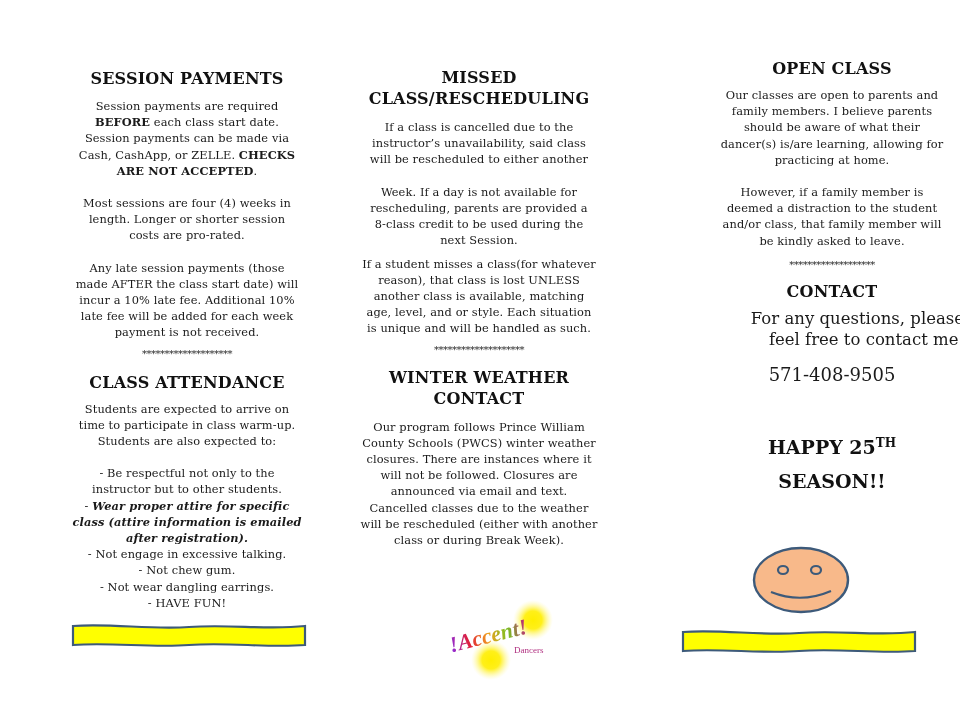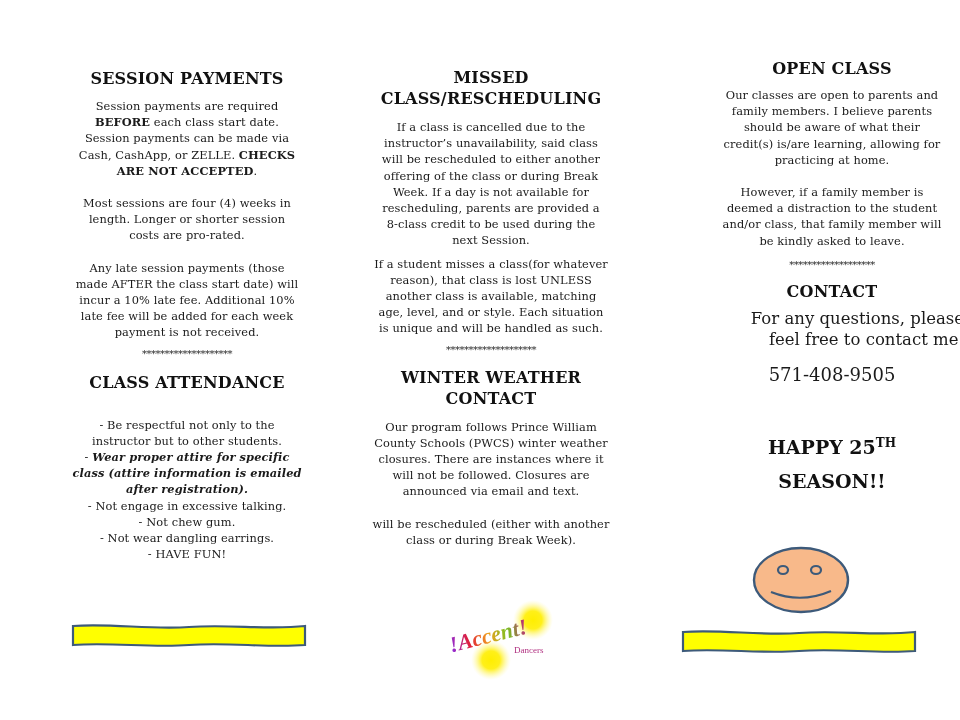--- a/index.html
+++ b/index.html
@@ -42,21 +42,21 @@
       letter-spacing: -0.5px;
       color: #222;
       margin: 0;
     }
     .banner {
       position: absolute;
     }
     
     #col1 { left: 62px; width: 250px; }
     
-    #col2 { left: 360px; width: 262px; }
+    #col2 { left: 348px; width: 262px; }
     
     #col3 { left: 700px; width: 264px; }
 
     .contact-text {
       font-size: 16.5px;
       line-height: 21px;
       margin: 0;
       color: #1a1a1a;
       font-family: "DejaVu Serif", "Liberation Serif", serif;
       text-align: right;
@@ -115,20 +115,25 @@
     <span>made AFTER the class start date) will</span><br>
     <span>incur a 10% late fee.  Additional 10%</span><br>
     <span>late fee will be added for each week</span><br>
     <span>payment is not received.</span>
   </p>
   <div style="height:7px"></div>
   <p class="stars">********************</p>
   <div style="height:12px"></div>
   <h2 class="heading">CLASS ATTENDANCE</h2>
   <div style="height:8px"></div>
+  <p class="para">
+    <span>Students are expected to arrive on</span><br>
+    <span>time to participate in class warm-up.</span><br>
+    <span>Students are also expected to:</span>
+  </p>
   <div style="height:16px"></div>
   <p class="para">
     <span>- Be respectful not only to the</span><br>
     <span>instructor but to other students.</span><br>
     <span>- </span><b><i>Wear proper attire for specific</i></b><br>
     <b><i>class (attire information is emailed</i></b><br>
     <b><i>after registration).</i></b><br>
     <span>- Not engage in excessive talking.</span><br>
     <span>- Not chew gum.</span><br>
     <span>- Not wear dangling earrings.</span><br>
@@ -144,21 +149,21 @@
   <div style="height:67px"></div>
   <h2 class="heading">
     <span>MISSED</span><br>
     <span>CLASS/RESCHEDULING</span>
   </h2>
   <div style="height:10px"></div>
   <p class="para">
     <span>If a class is cancelled due to the</span><br>
     <span>instructor’s unavailability, said class</span><br>
     <span>will be rescheduled to either another</span><br>
-    <span>offering of the class or during Break</span><br>
+    <br>
     <span>Week.  If a day is not available for</span><br>
     <span>rescheduling, parents are provided a</span><br>
     <span>8-class credit to be used during the</span><br>
     <span>next Session.</span>
   </p>
   <div style="height:7px"></div>
   <p class="para">
     <span>If a student misses a class(for whatever</span><br>
     <span>reason), that class is lost UNLESS</span><br>
     <span>another class is available, matching</span><br>
@@ -172,21 +177,21 @@
     <span>WINTER WEATHER</span><br>
     <span>CONTACT</span>
   </h2>
   <div style="height:10px"></div>
   <p class="para">
     <span>Our program follows Prince William</span><br>
     <span>County Schools (PWCS) winter weather</span><br>
     <span>closures.  There are instances where it</span><br>
     <span>will not be followed.  Closures are</span><br>
     <span>announced via email and text.</span><br>
-    <br>
+    <span>Cancelled classes due to the weather</span><br>
     <span>will be rescheduled (either with another</span><br>
     <span>class or during Break Week).</span>
   </p>
 </div>
 
 <svg style="position:absolute; left:440px; top:595px;" width="120" height="90" viewBox="0 0 120 90">
   <defs>
     <linearGradient id="rainbow" x1="0" y1="0" x2="1" y2="0">
       <stop offset="0" stop-color="#8a2be2"></stop>
       <stop offset="0.25" stop-color="#e0203a"></stop>
@@ -207,21 +212,21 @@
 </svg>
 
 <div class="col" id="col3">
   <div style="height:58px"></div>
   <h2 class="heading">OPEN CLASS</h2>
   <div style="height:8px"></div>
   <p class="para">
     <span>Our classes are open to parents and</span><br>
     <span>family members.  I believe parents</span><br>
     <span>should be aware of what their</span><br>
-    <span>credit(s) is/are learning, allowing for</span><br>
+    <span>dancer(s) is/are learning, allowing for</span><br>
     <span>practicing at home.</span>
   </p>
   <div style="height:16px"></div>
   <p class="para">
     <span>However, if a family member is</span><br>
     <span>deemed a distraction to the student</span><br>
     <span>and/or class, that family member will</span><br>
     <span>be kindly asked to leave.</span>
   </p>
   <div style="height:10px"></div>

